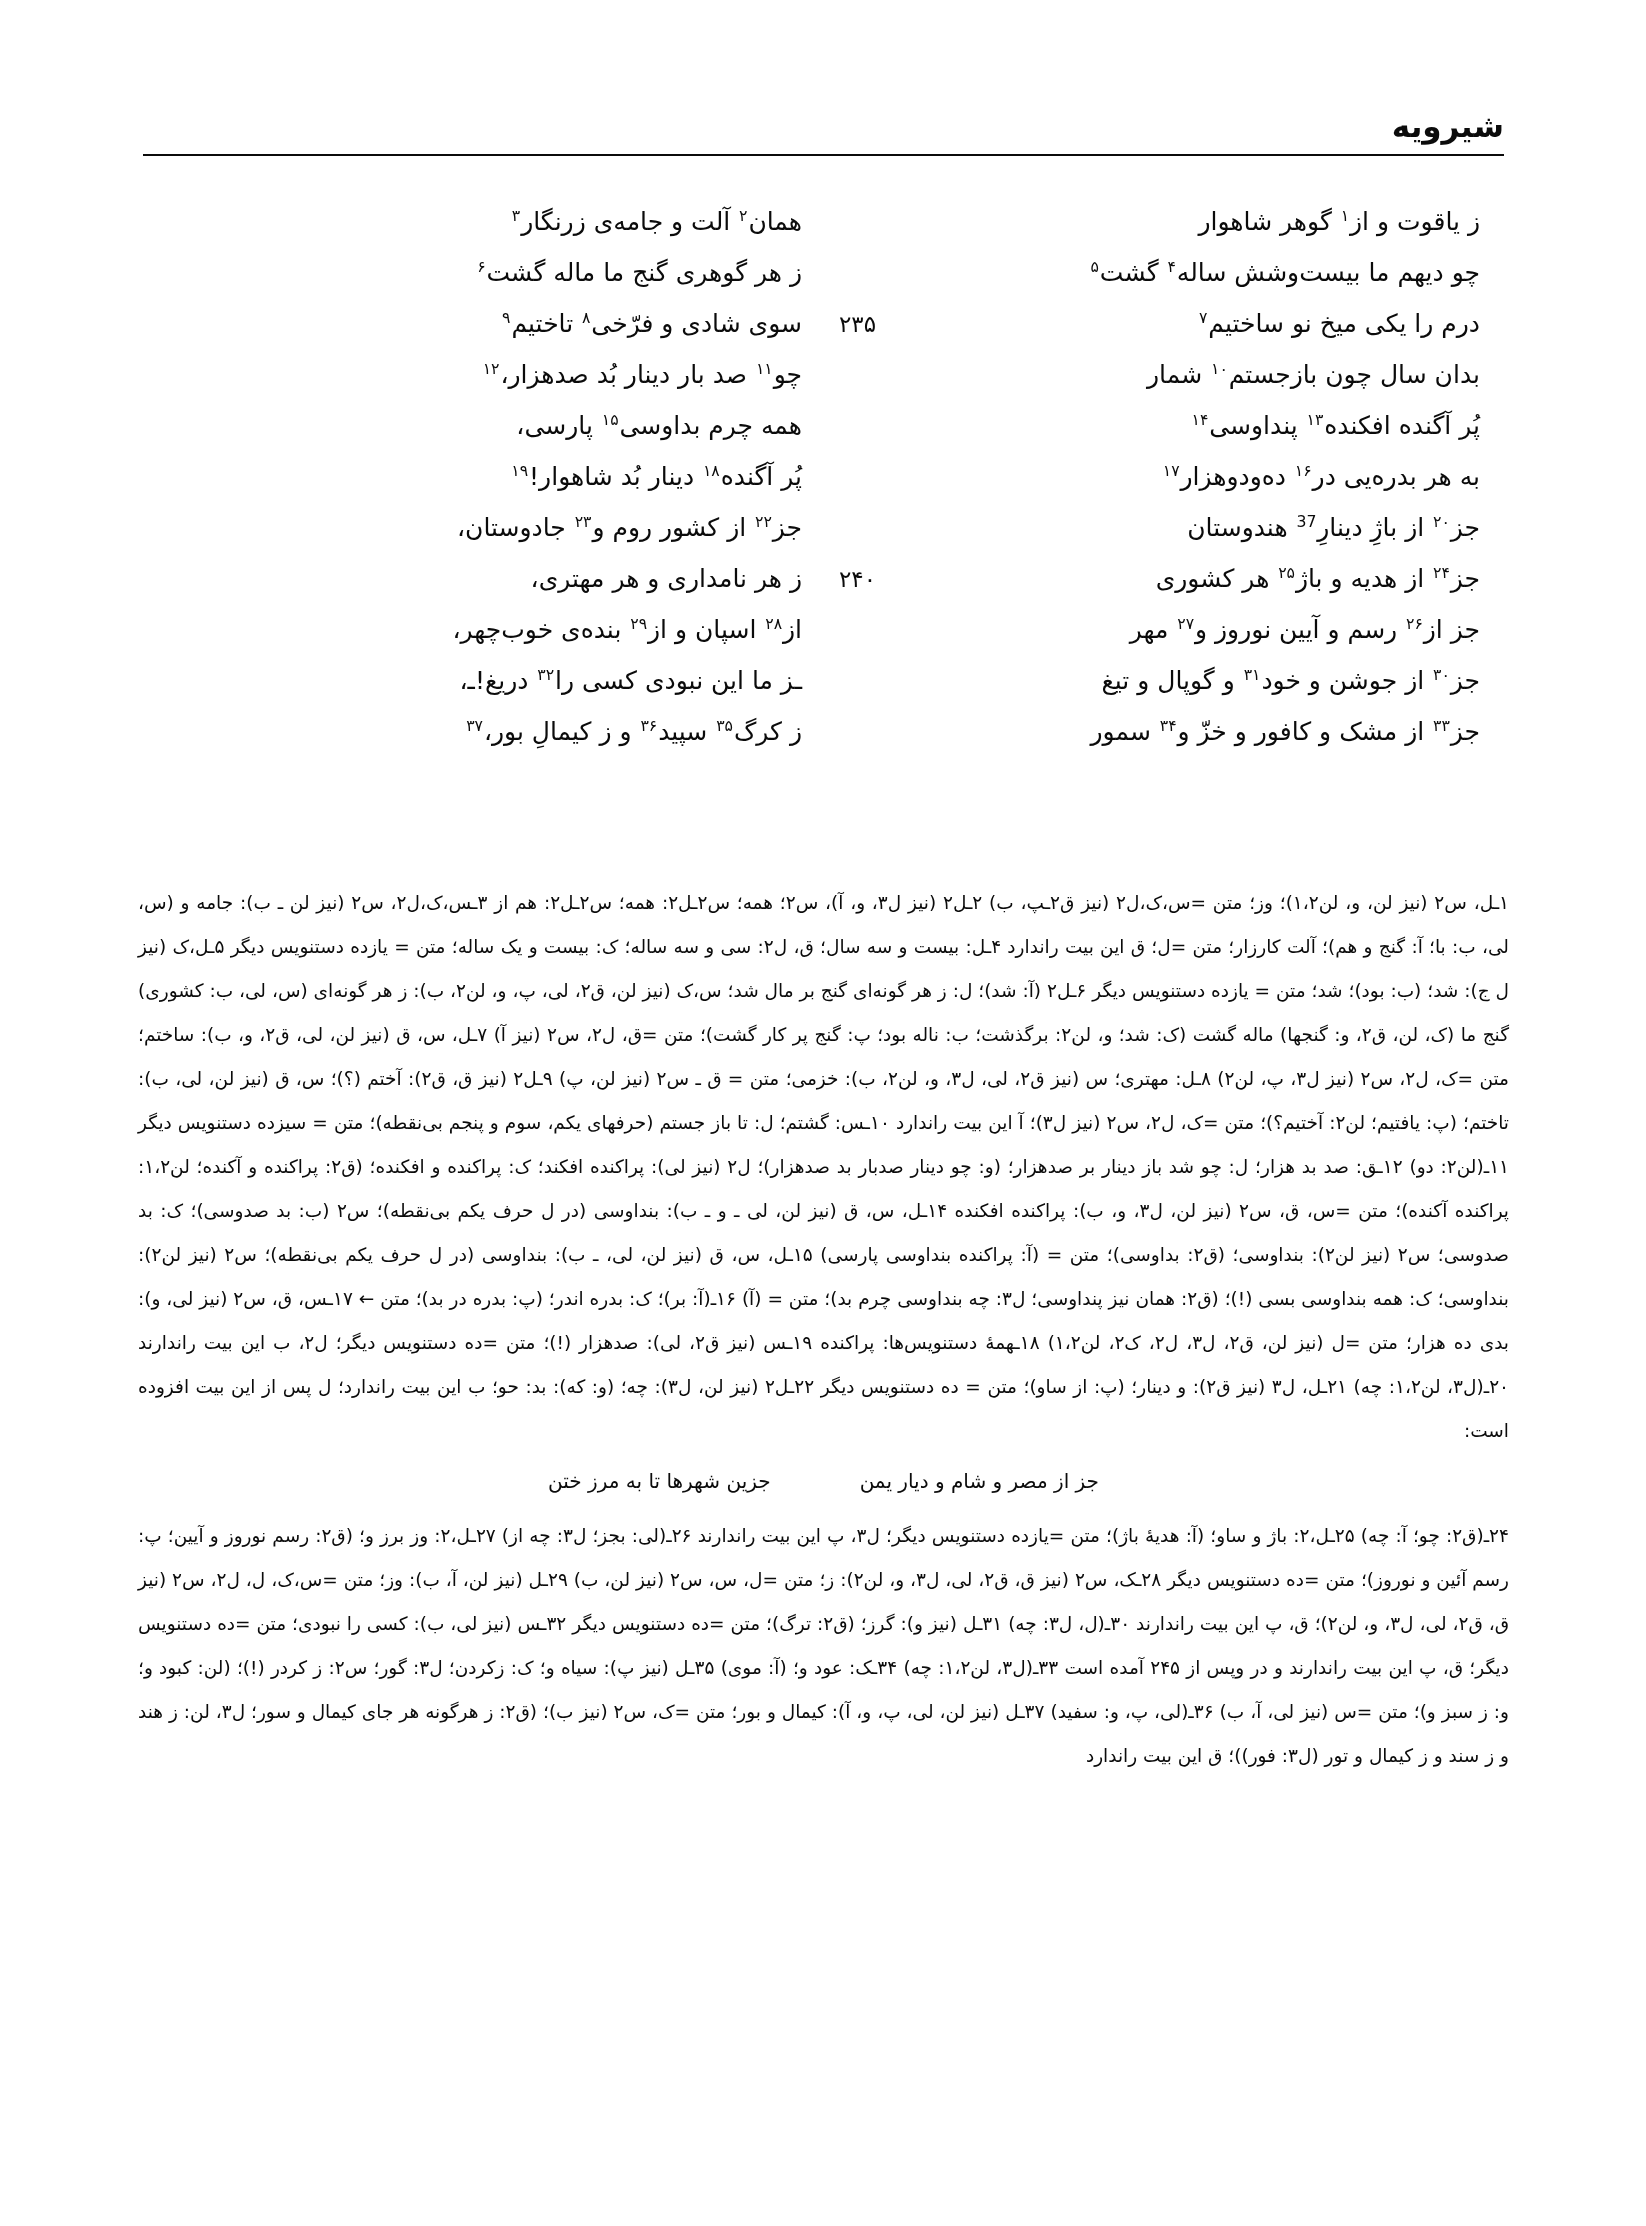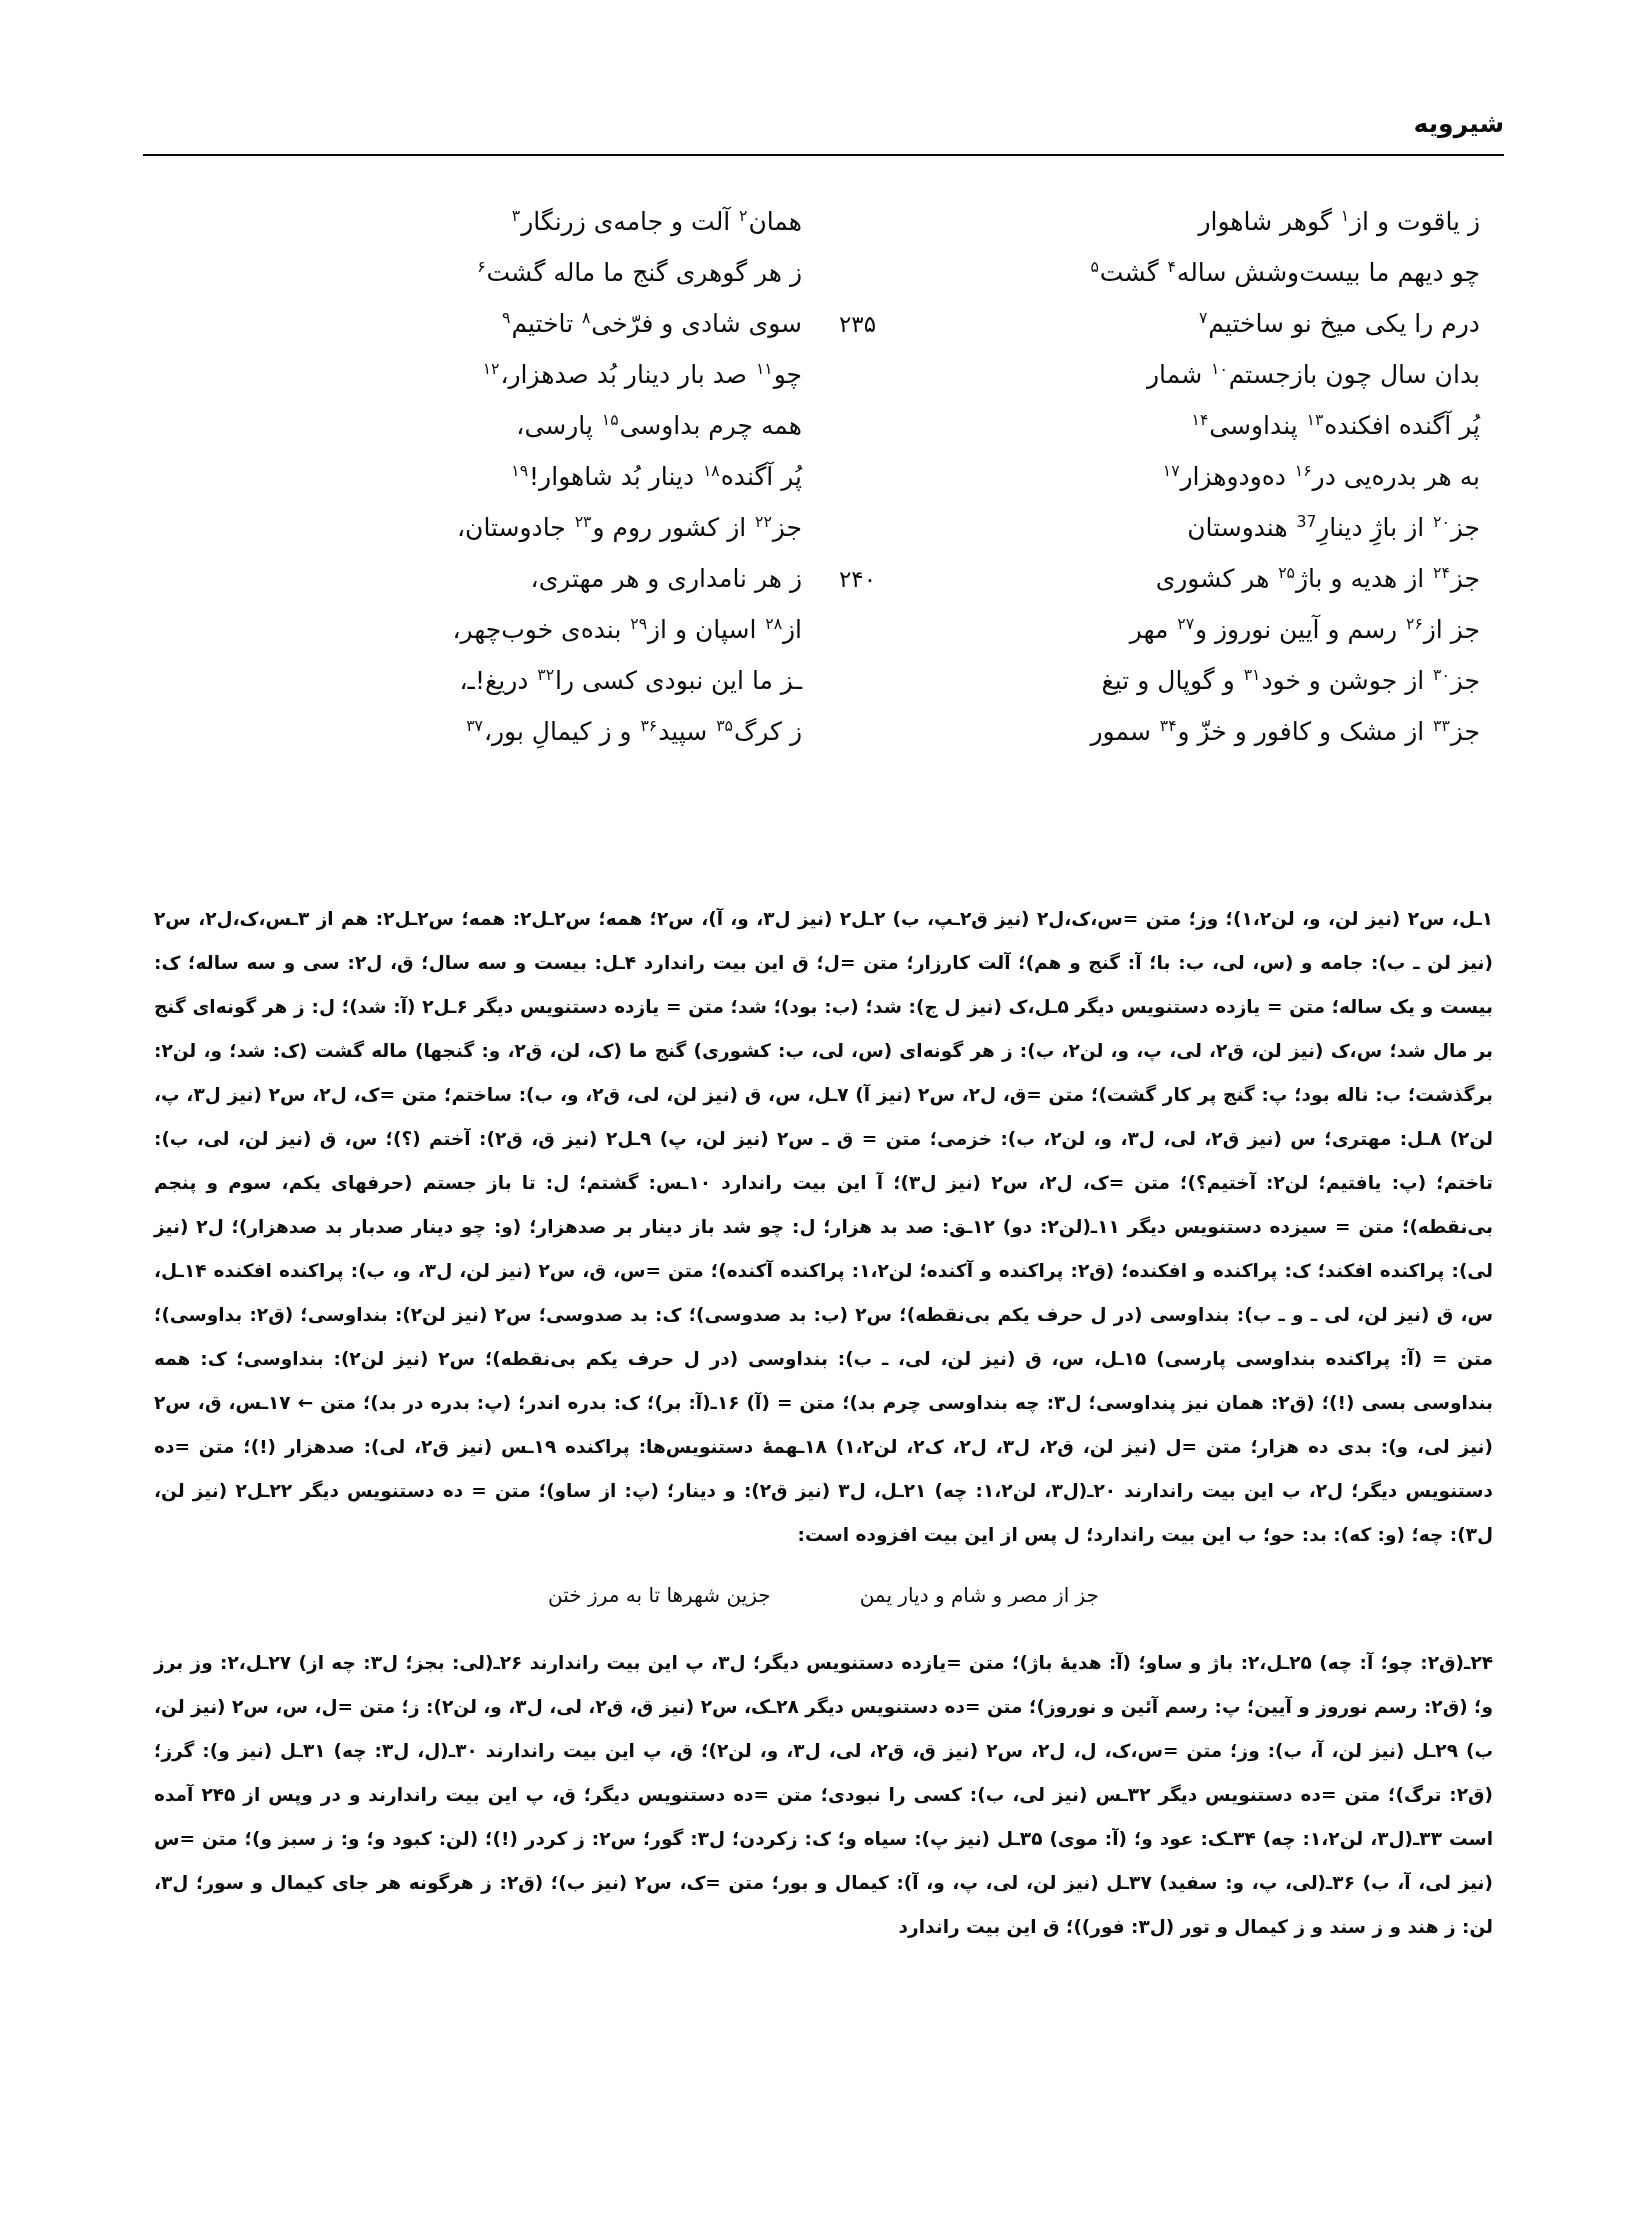--- a/index.html
+++ b/index.html
@@ -18,21 +18,21 @@
   }
 
   
   .runhead-wrap{
     position:absolute;
     top:111px;right:143px;left:143px;
     height:65px;
   }
   .runhead{
     position:absolute;right:0;top:0;
-    font-size:25px;
+    font-size:31px;
     font-weight:bold;
     letter-spacing:0.5px;
     line-height:1;
   }
   .rule{
     position:absolute;
     left:0;right:0;top:43px;
     border-top:2.8px solid #0b0b0b;
   }
 
@@ -76,21 +76,21 @@
 
   
   .apparatus{
     position:absolute;
     top:881px;right:138px;left:138px;
     font-size:18.5px;
     line-height:44px;
     text-align:justify;
     text-justify:inter-word;
   }
-  .apparatus p{margin:16px;padding:0;text-align:justify;font-weight:bold;}
+  .apparatus p{margin:0;padding:0;text-align:justify;}
   .apparatus p:last-child{text-align:justify;}
   .app-block-2{ margin-top:0; }
 
   
   .inset{
     display:flex;
     flex-direction:row;
     justify-content:center;
     font-size:20px;
     line-height:44px;

